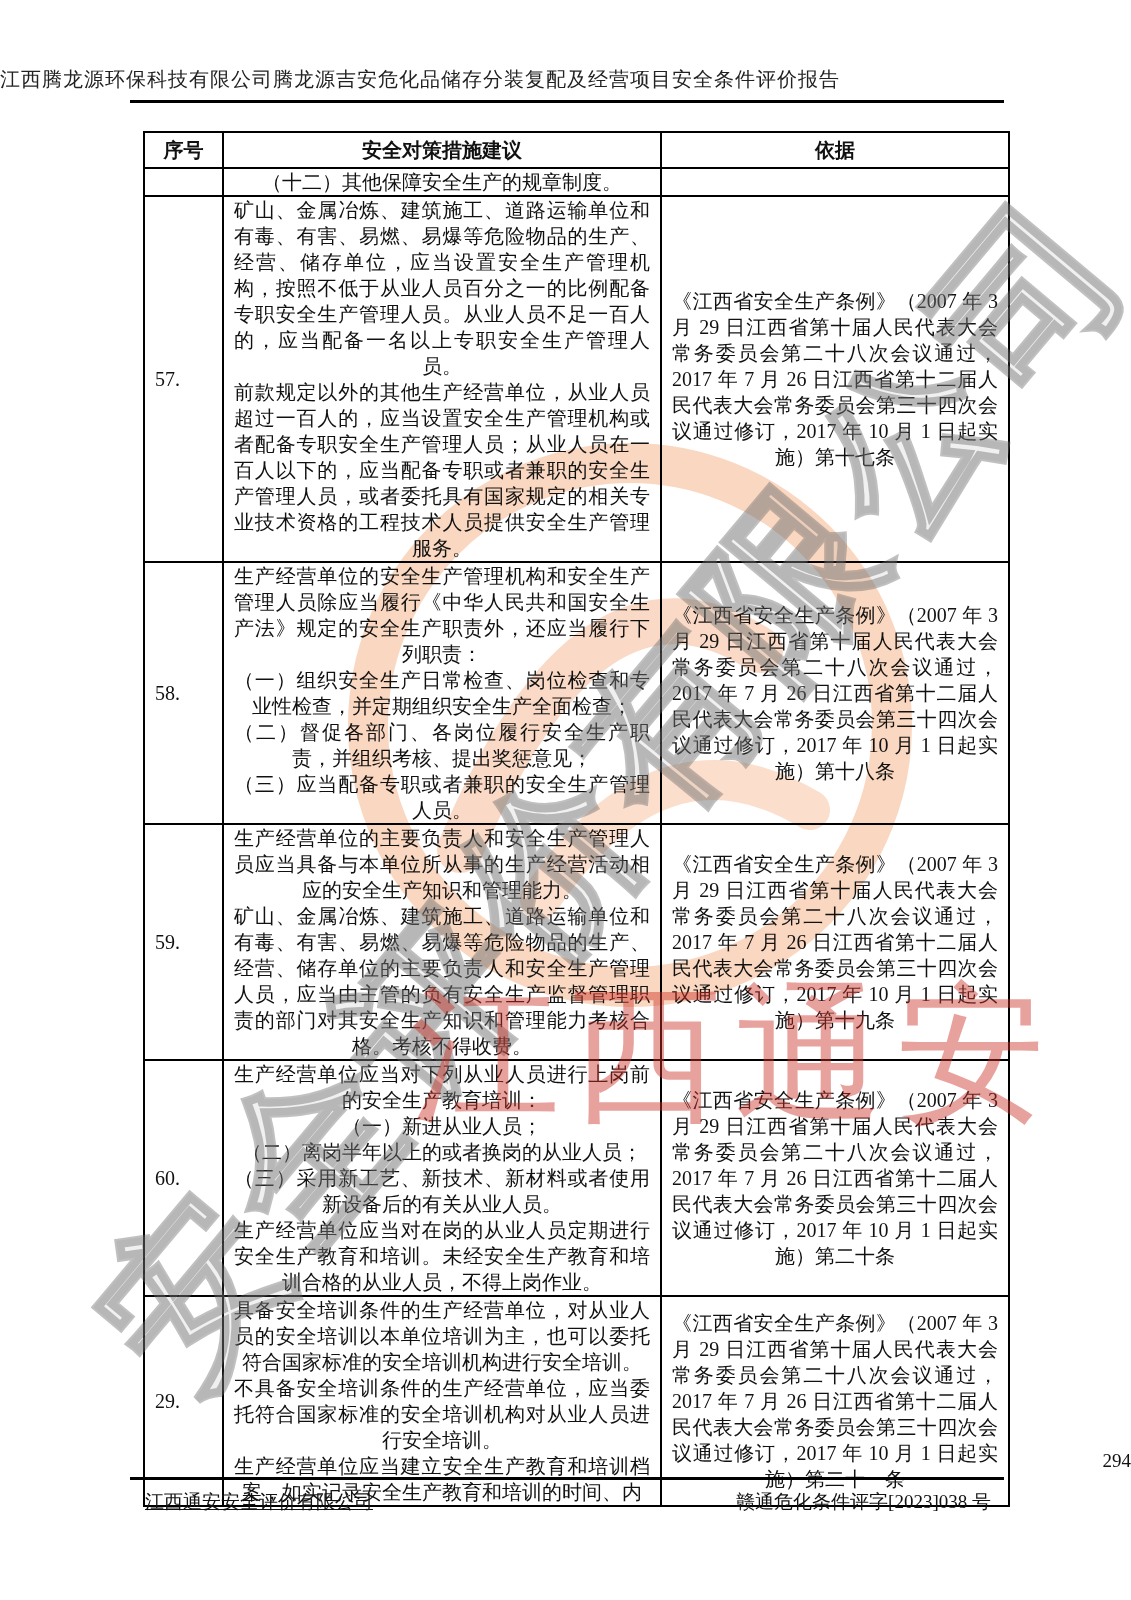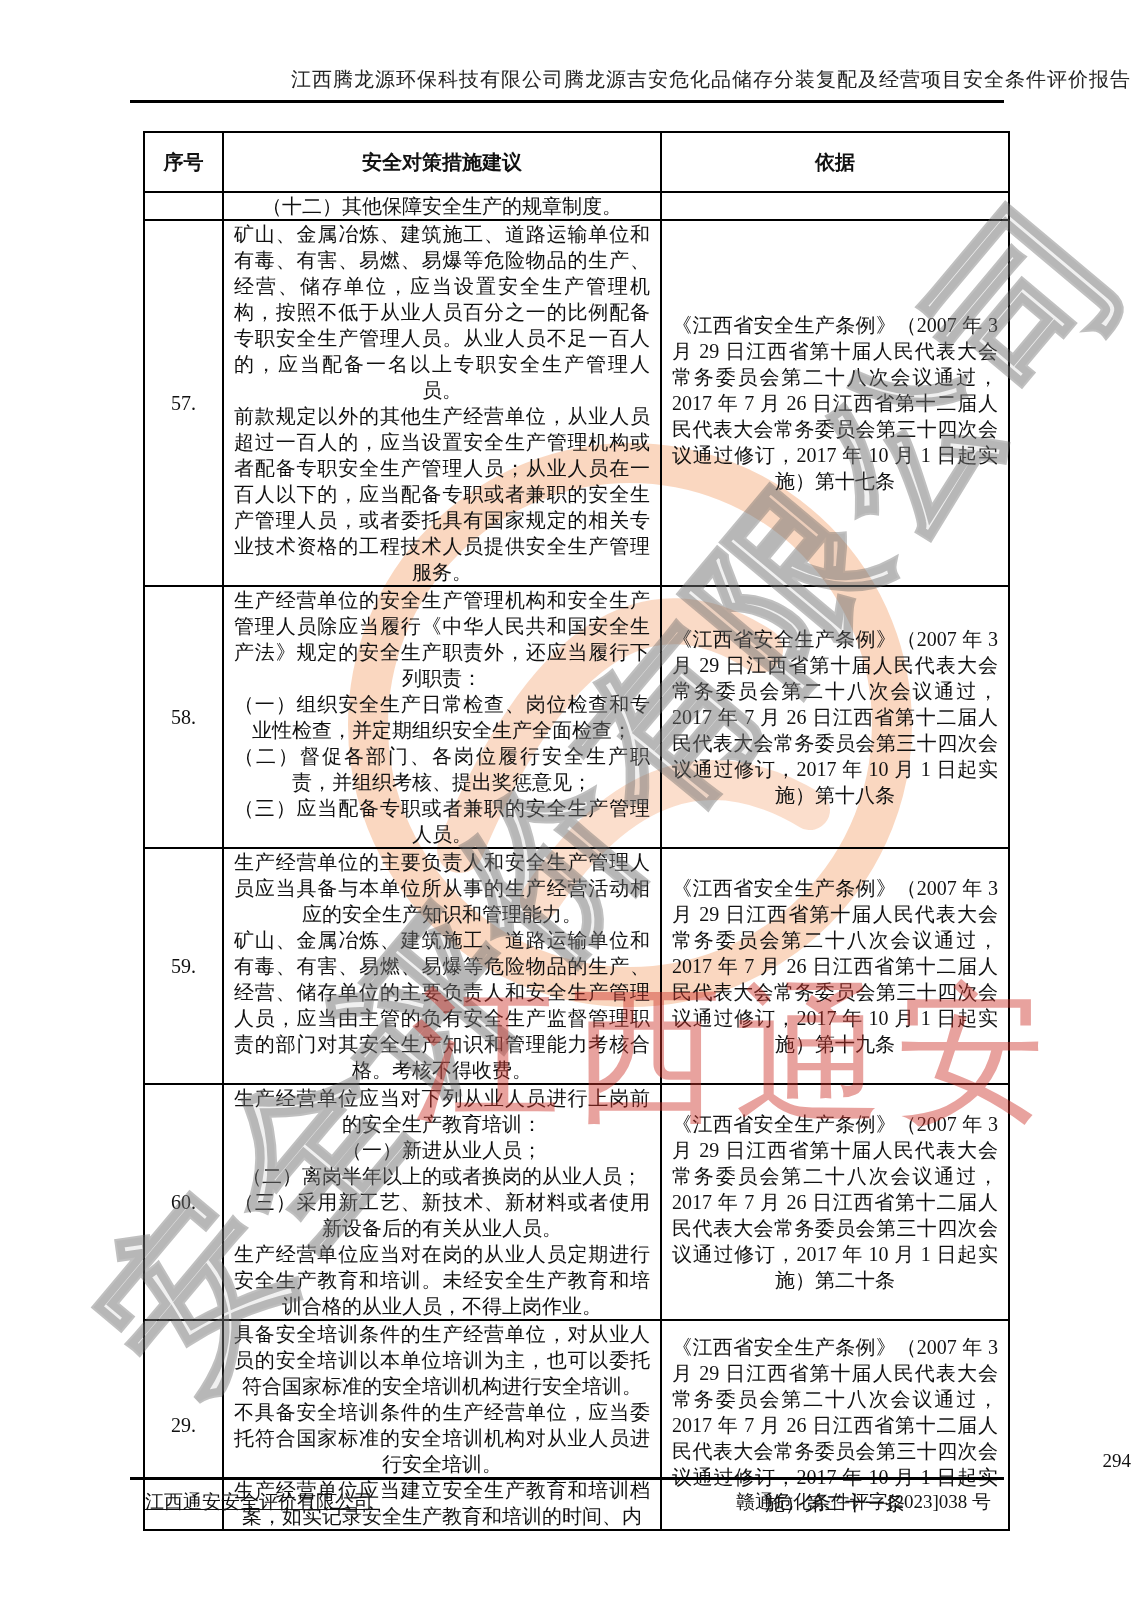--- a/index.html
+++ b/index.html
@@ -4,21 +4,21 @@
 <style>
   html,body{margin:0;padding:0;}
   body{
     width:1131px;height:1600px;position:relative;overflow:hidden;
     background:#ffffff;color:#111;
     font-family:"Liberation Serif","DejaVu Serif",serif;
   }
   
   .doc-title{
     position:absolute;top:66px;left:0;width:100%;
-    text-align:right;font-size:20px;letter-spacing:1px;color:#222;
+    text-align:left;font-size:20px;letter-spacing:1px;color:#222;
   }
   .header-rule{
     position:absolute;top:100px;left:130px;width:874px;height:3px;background:#000;
   }
   
   .wm{position:absolute;pointer-events:none;}
   .wm-logo{left:330px;top:420px;width:600px;height:620px;z-index:1;}
   .wm-gray{
     left:-140px;top:705px;width:1510px;z-index:3;
     text-align:center;font-size:175px;line-height:175px;font-weight:bold;
@@ -38,23 +38,23 @@
     border-collapse:collapse;table-layout:fixed;
     font-size:20px;line-height:26px;
   }
   .report-table col.c-no{width:79px;}
   .report-table col.c-measure{width:438px;}
   .report-table col.c-basis{width:348px;}
   .report-table th,.report-table td{
     border:2px solid #000;vertical-align:middle;padding:0 10px;
   }
   .report-table th{
-    font-weight:bold;text-align:center;height:30px;font-size:20px;padding:14px 4px;
+    font-weight:bold;text-align:center;height:30px;font-size:20px;padding:2px 4px;
   }
-  .cell-no{text-align:center;}
+  .cell-no{text-align:left;}
   .cell-measure,.cell-basis,.cell-cont{
     text-align:justify;text-align-last:center;text-justify:inter-character;
   }
   .cell-cont{height:26px;padding:1px 10px;margin-left:44px;}
   .para{text-align:justify;text-align-last:center;}
   .cell-basis{padding:0 14px;margin-top:40px;}
   
   .page-number{
     position:absolute;top:1450px;left:0;width:100%;z-index:2;
     text-align:right;font-size:19px;

